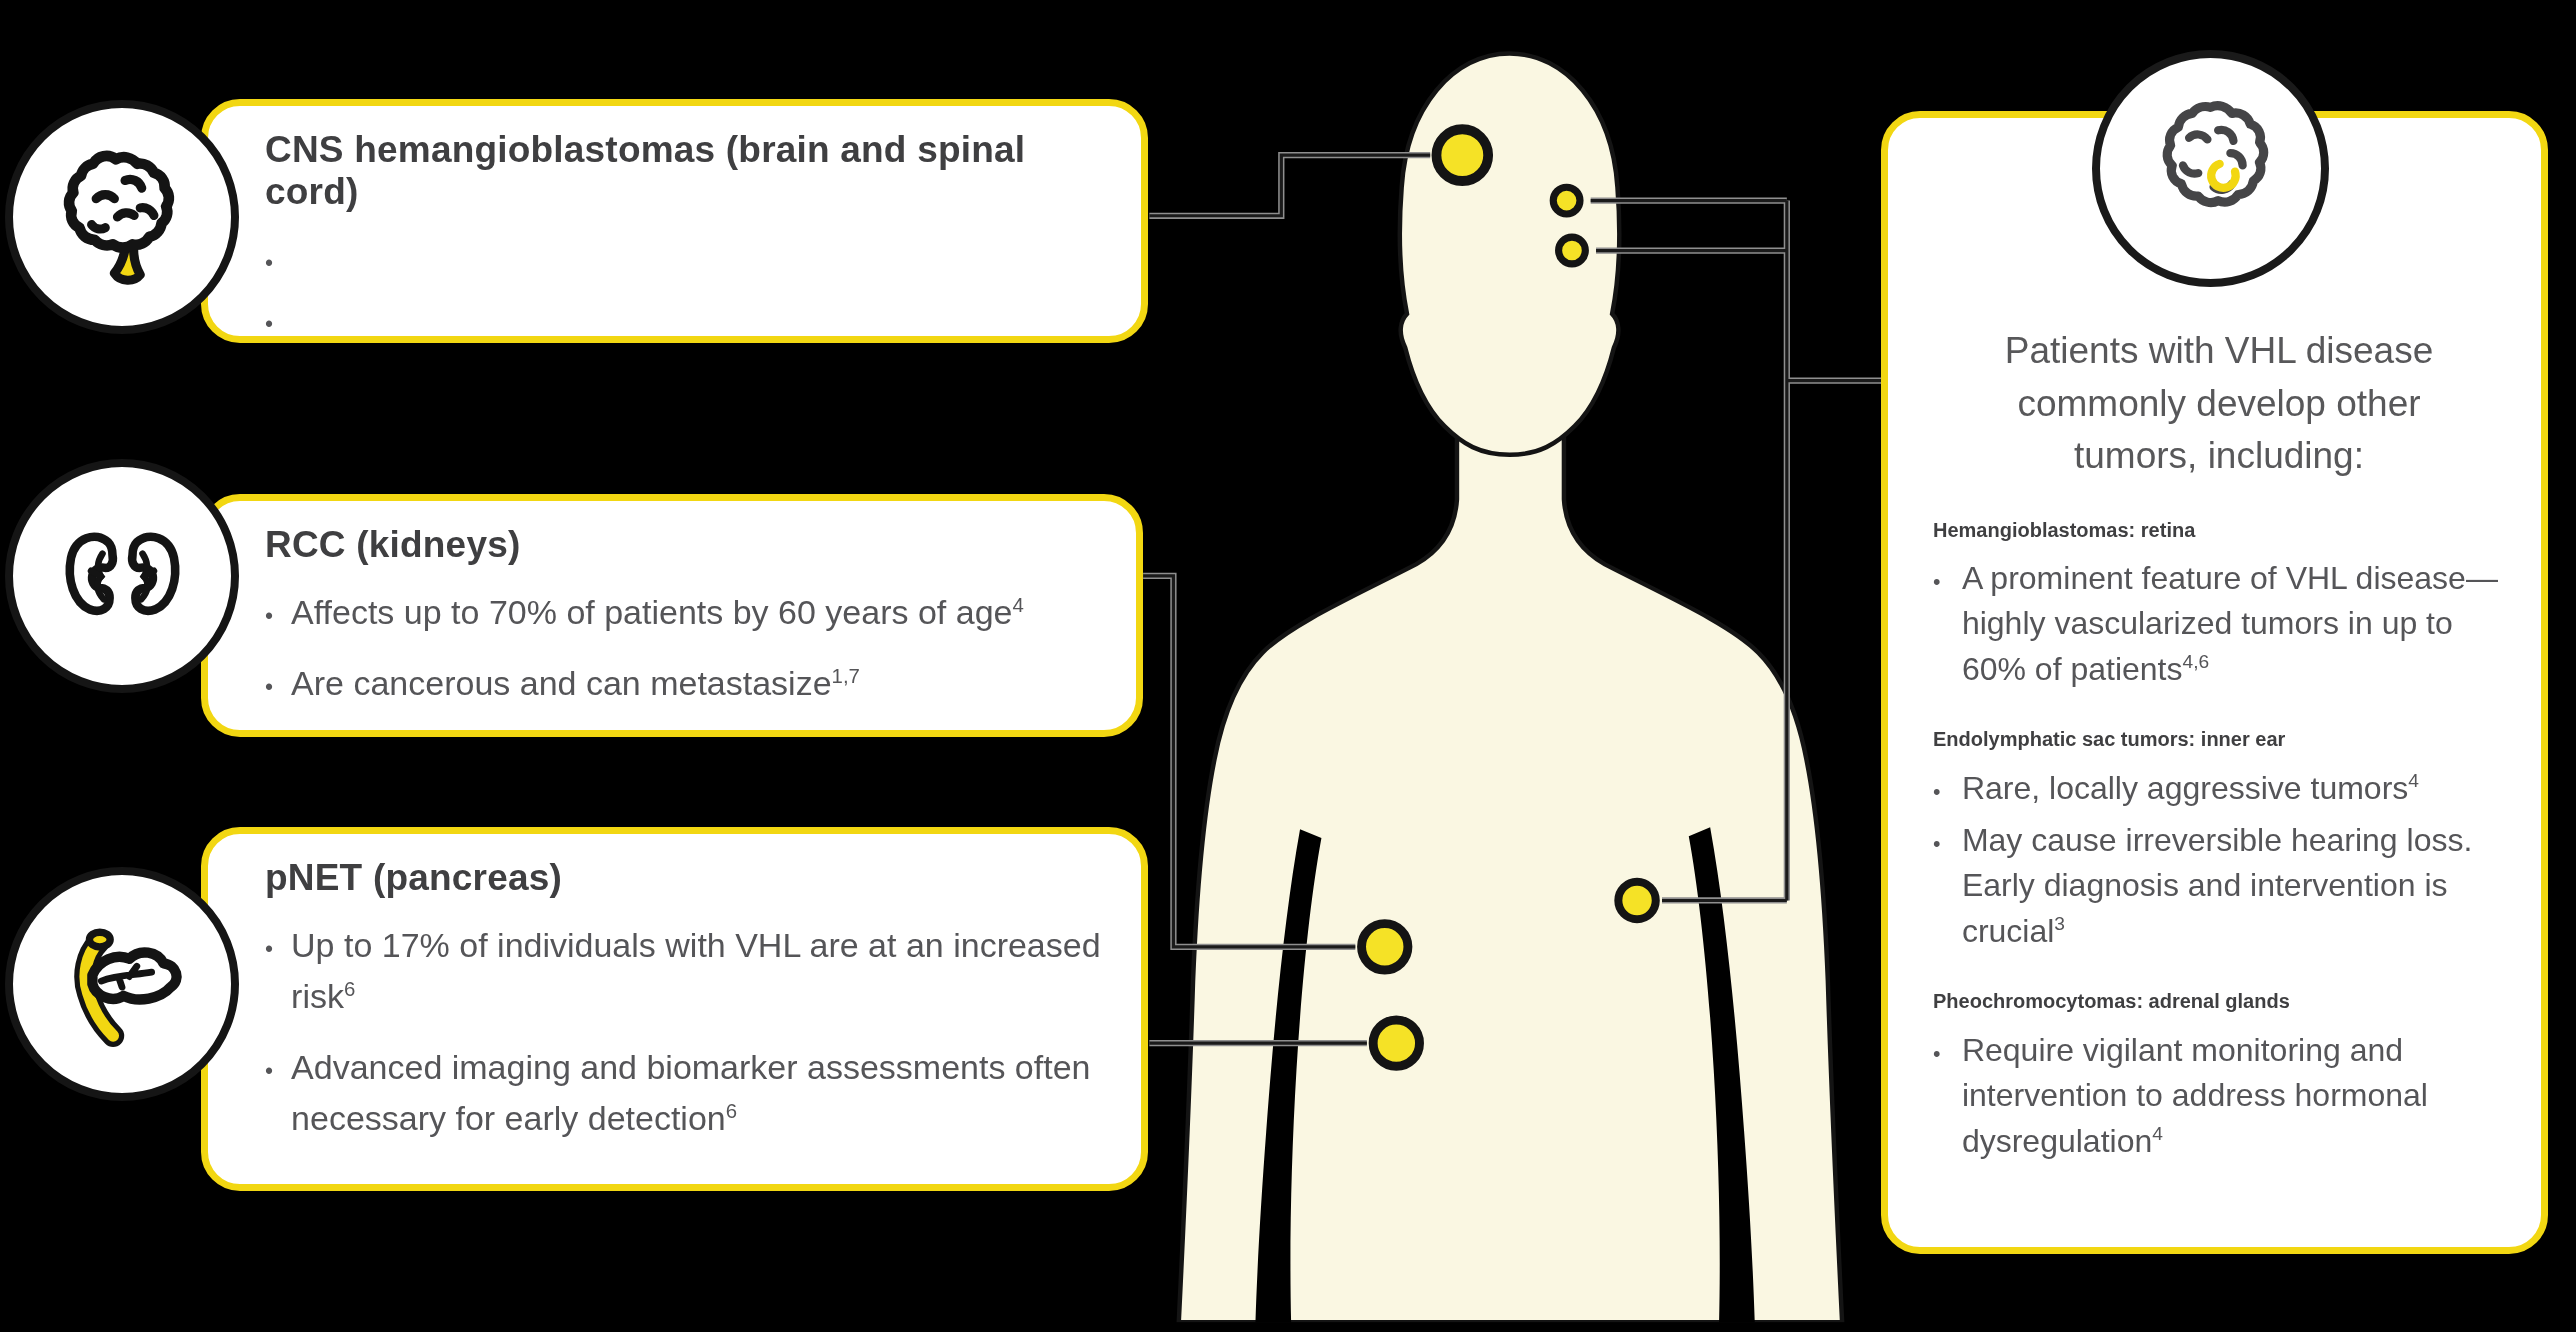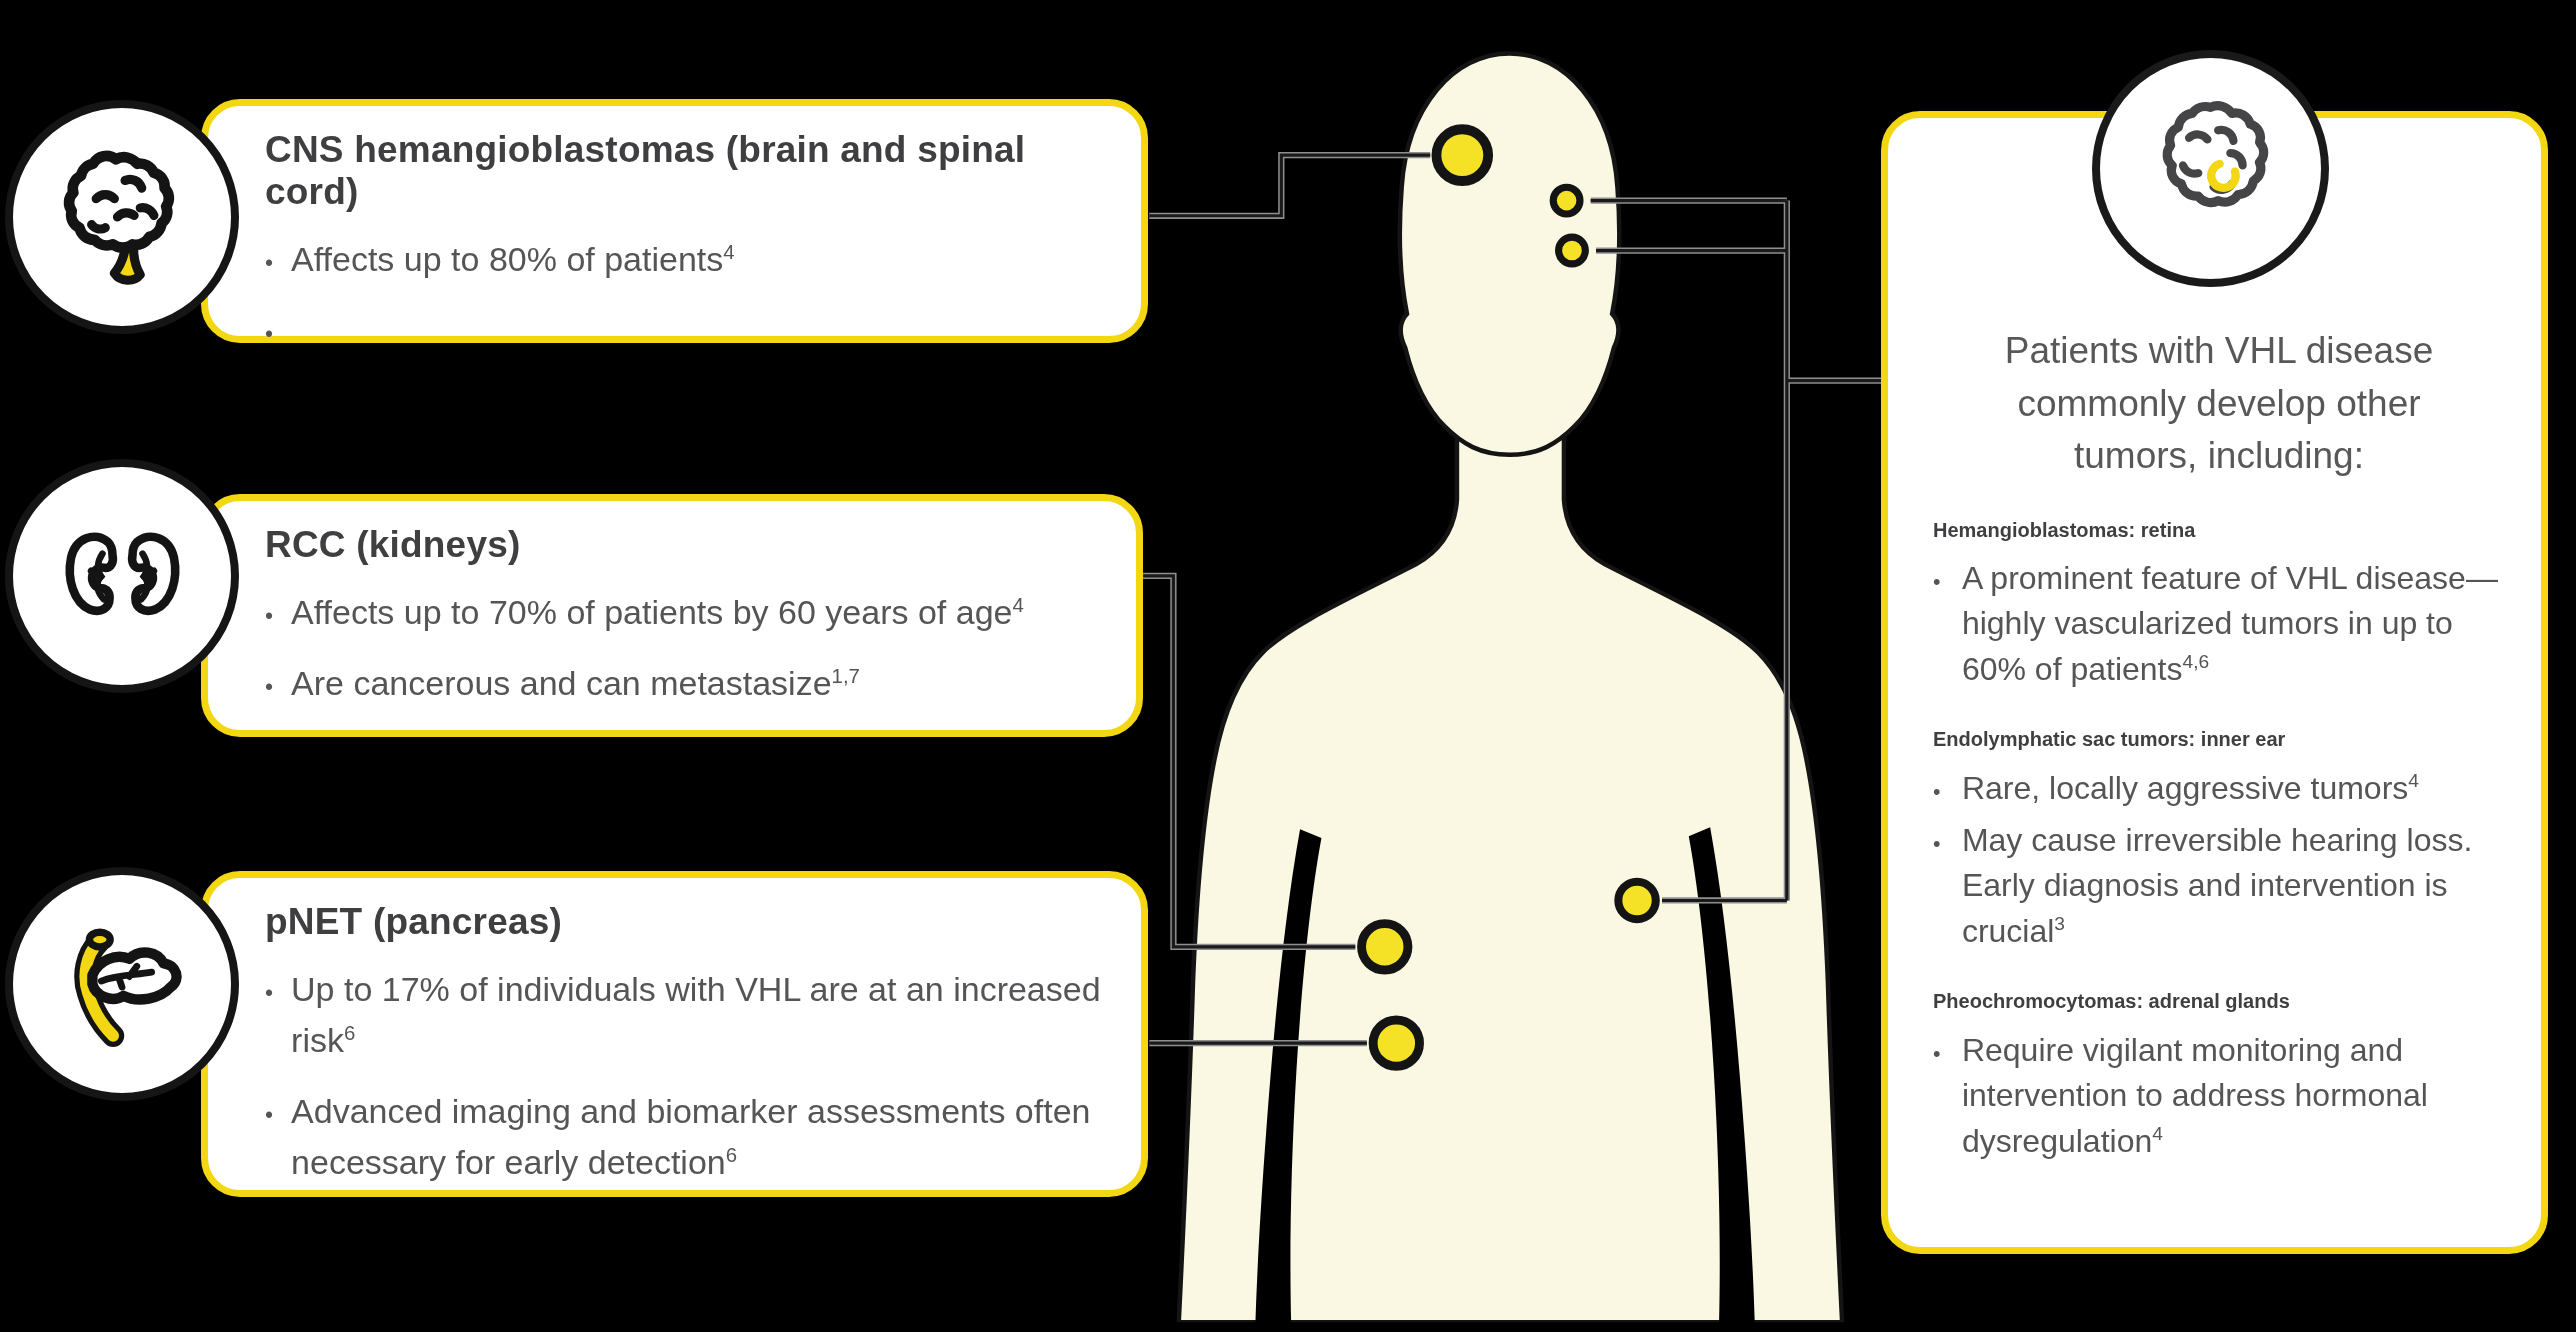--- a/index.html
+++ b/index.html
@@ -100,21 +100,20 @@
     <circle cx="1836" cy="1010" r="21" fill="#F5E226" stroke="#141414" stroke-width="9"></circle>
     <circle cx="1553" cy="1062" r="26" fill="#F5E226" stroke="#141414" stroke-width="10"></circle>
     <circle cx="1566" cy="1170" r="26" fill="#F5E226" stroke="#141414" stroke-width="10"></circle>
   </svg>
 
   <div class="callout" style="left:201px; top:99px; width:947px; height:244px;">
     <div class="content">
       <h2>CNS hemangioblastomas (brain and spinal cord)</h2>
       <div class="bullet">
         <span class="dot">•</span>
-        <span><span>Affects up to 80% of patients</span><sup>4</sup></span>
       </div>
       <div class="bullet">
         <span class="dot">•</span>
       </div>
     </div>
   </div>
   <div class="icon-circle" style="left:5.3px; top:100px;">
     <svg width="152" height="152" viewBox="0 0 100 100">
       <path fill="#F2D712" stroke="#141414" stroke-width="6" stroke-linejoin="round" d="M53 66 C52 74 50 81 45 87 C49 93 58 93 62 88 C58 81 57 74 58 66 Z"></path>
       <path fill="#ffffff" stroke="#141414" stroke-width="7" stroke-linejoin="round" d="M46 12 a11 11 0 0 1 14 3 a10 10 0 0 1 11 6 a9 9 0 0 1 7 10 a9 9 0 0 1 1 12
@@ -156,21 +155,21 @@
       </g>
       <g fill="none" stroke="#141414" stroke-width="4.6" stroke-linecap="round">
         <path d="M36 34 C32 40 32 46 35 50 C31 54 32 61 37 66"></path>
         <path d="M35 50 L28 46"></path>
         <path d="M64 34 C68 40 68 46 65 50 C69 54 68 61 63 66"></path>
         <path d="M65 50 L72 46"></path>
       </g>
     </svg>
   </div>
 
-  <div class="callout" style="left:201px; top:827px; width:947px; height:326px;margin-top:44px;">
+  <div class="callout" style="left:201px; top:827px; width:947px; height:364px;">
     <div class="content">
       <h2>pNET (pancreas)</h2>
       <div class="bullet">
         <span class="dot">•</span>
         <span><span>Up to 17% of individuals with VHL are at an increased risk</span><sup>6</sup></span>
       </div>
       <div class="bullet">
         <span class="dot">•</span>
         <span><span>Advanced imaging and biomarker assessments often necessary for early detection</span><sup>6</sup></span>
       </div>

